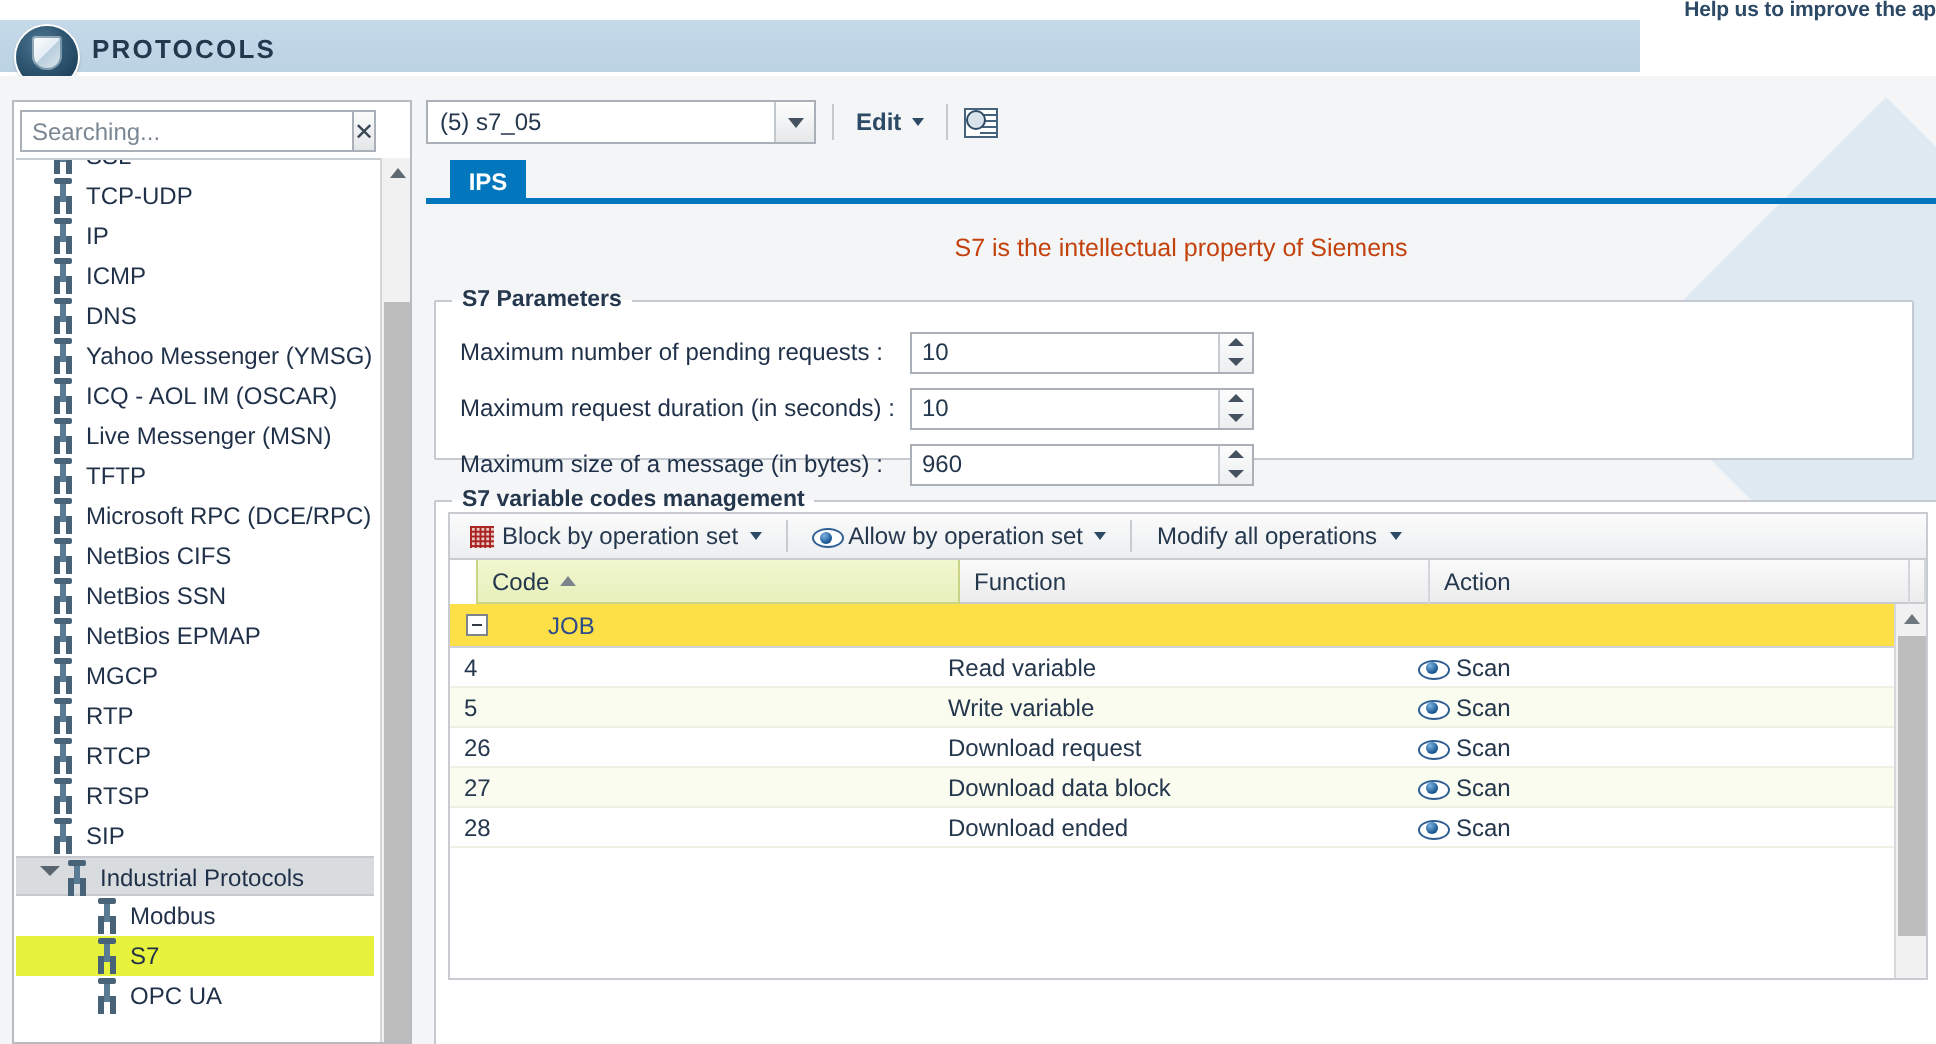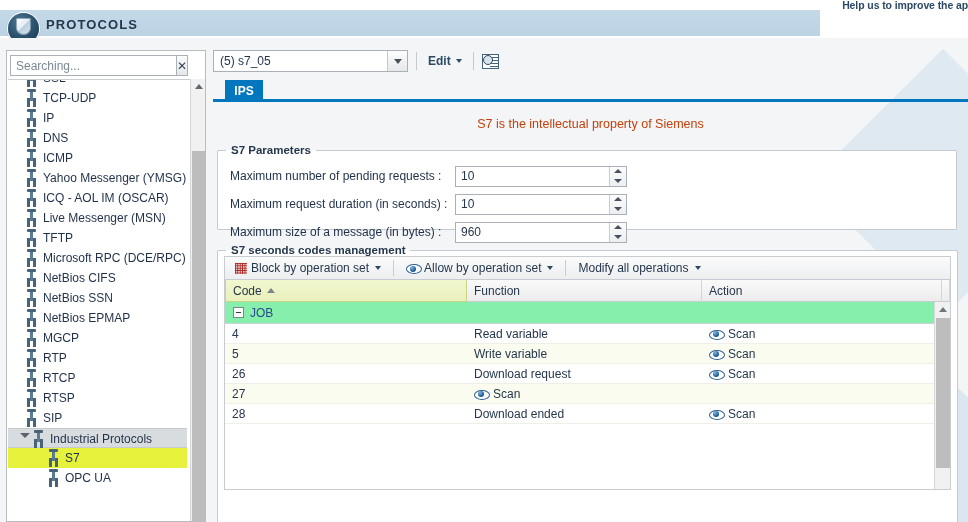--- a/index.html
+++ b/index.html
@@ -355,20 +355,21 @@
   
   .grid {
     margin: 0 6px; border: 1px solid #c8ccd1; border-top: none;
     background: #ffffff; position: relative;
     height: 210px; overflow: hidden;
   }
   .grid-head {
     display: flex; height: 22px;
     background: linear-gradient(to bottom, #fafafa, #ececec);
     border-bottom: 1px solid #c8ccd1;
+    margin-left: 13px;
   }
   .gh {
     font-size: 12px; color: #25374d;
     display: flex; align-items: center;
     padding-left: 7px;
     border-right: 1px solid #d3d7db;
     height: 22px;
   }
   .gh.sorted {
     background: linear-gradient(to bottom, #f2f7cf, #e8f0bb);
@@ -383,21 +384,22 @@
   }
   .col-code { width: 242px; }
   .col-func { width: 235px; }
   .col-act  { width: 240px; }
   .col-pad  { flex: 1; }
 
   .group-row {
     display: flex; align-items: center; height: 22px;
     padding-left: 8px; font-size: 12px; color: #2c4a8c;
     border-bottom: 1px solid #cfd3d7;
-    background: #86efac;
+    background: #fde047;
+    gap: 24px;
   }
   .expander {
     width: 11px; height: 11px; border: 1px solid #7d858c;
     background: #ffffff; margin-right: 6px; position: relative; flex: none;
     cursor: pointer;
   }
   .expander:before {
     content: ""; position: absolute; left: 2px; top: 4px;
     width: 5px; height: 1px; background: #333a41;
   }
@@ -462,25 +464,25 @@
           <div class="tree-row">
             <span class="pin-icon"></span>
             <span>TCP-UDP</span>
           </div>
           <div class="tree-row">
             <span class="pin-icon"></span>
             <span>IP</span>
           </div>
           <div class="tree-row">
             <span class="pin-icon"></span>
+            <span>ICMP</span>
+          </div>
+          <div class="tree-row">
+            <span class="pin-icon"></span>
             <span>DNS</span>
-          </div>
-          <div class="tree-row">
-            <span class="pin-icon"></span>
-            <span>ICMP</span>
           </div>
           <div class="tree-row">
             <span class="pin-icon"></span>
             <span>Yahoo Messenger (YMSG)</span>
           </div>
           <div class="tree-row">
             <span class="pin-icon"></span>
             <span>ICQ - AOL IM (OSCAR)</span>
           </div>
           <div class="tree-row">
@@ -524,20 +526,24 @@
             <span>RTSP</span>
           </div>
           <div class="tree-row">
             <span class="pin-icon"></span>
             <span>SIP</span>
           </div>
           <div class="tree-row group">
             <span class="tw open"></span>
             <span class="pin-icon"></span>
             <span>Industrial Protocols</span>
+          </div>
+          <div class="tree-row indent1">
+            <span class="pin-icon"></span>
+            <span>Modbus</span>
           </div>
           <div class="tree-row indent1 selected">
             <span class="pin-icon"></span>
             <span>S7</span>
           </div>
           <div class="tree-row indent1">
             <span class="pin-icon"></span>
             <span>OPC UA</span>
           </div>
         </div>
@@ -602,21 +608,21 @@
                 <div class="spin-btns">
                   <div class="spin-up"></div>
                   <div class="spin-dn"></div>
                 </div>
               </div>
             </div>
           </div>
       </fieldset>
 
       <fieldset class="box" id="codes-box">
-        <legend>S7 seconds codes management</legend>
+        <legend>S7 variable codes management</legend>
 
 
         <div class="grid-toolbar">
           <div class="gt-item">
             <span class="block-icon"></span>
             <span>Block by operation set</span>
             <span class="caret-dn"></span>
           </div>
           <div class="gt-sep"></div>
           <div class="gt-item">
@@ -671,20 +677,21 @@
               <div class="row">
                 <div class="cell-code">26</div>
                 <div class="cell-func">Download request</div>
                 <div class="cell-act">
                   <span class="eye-icon"></span>
                   <span>Scan</span>
                 </div>
               </div>
               <div class="row alt">
                 <div class="cell-code">27</div>
+                <div class="cell-func">Download data block</div>
                 <div class="cell-act">
                   <span class="eye-icon"></span>
                   <span>Scan</span>
                 </div>
               </div>
               <div class="row">
                 <div class="cell-code">28</div>
                 <div class="cell-func">Download ended</div>
                 <div class="cell-act">
                   <span class="eye-icon"></span>

